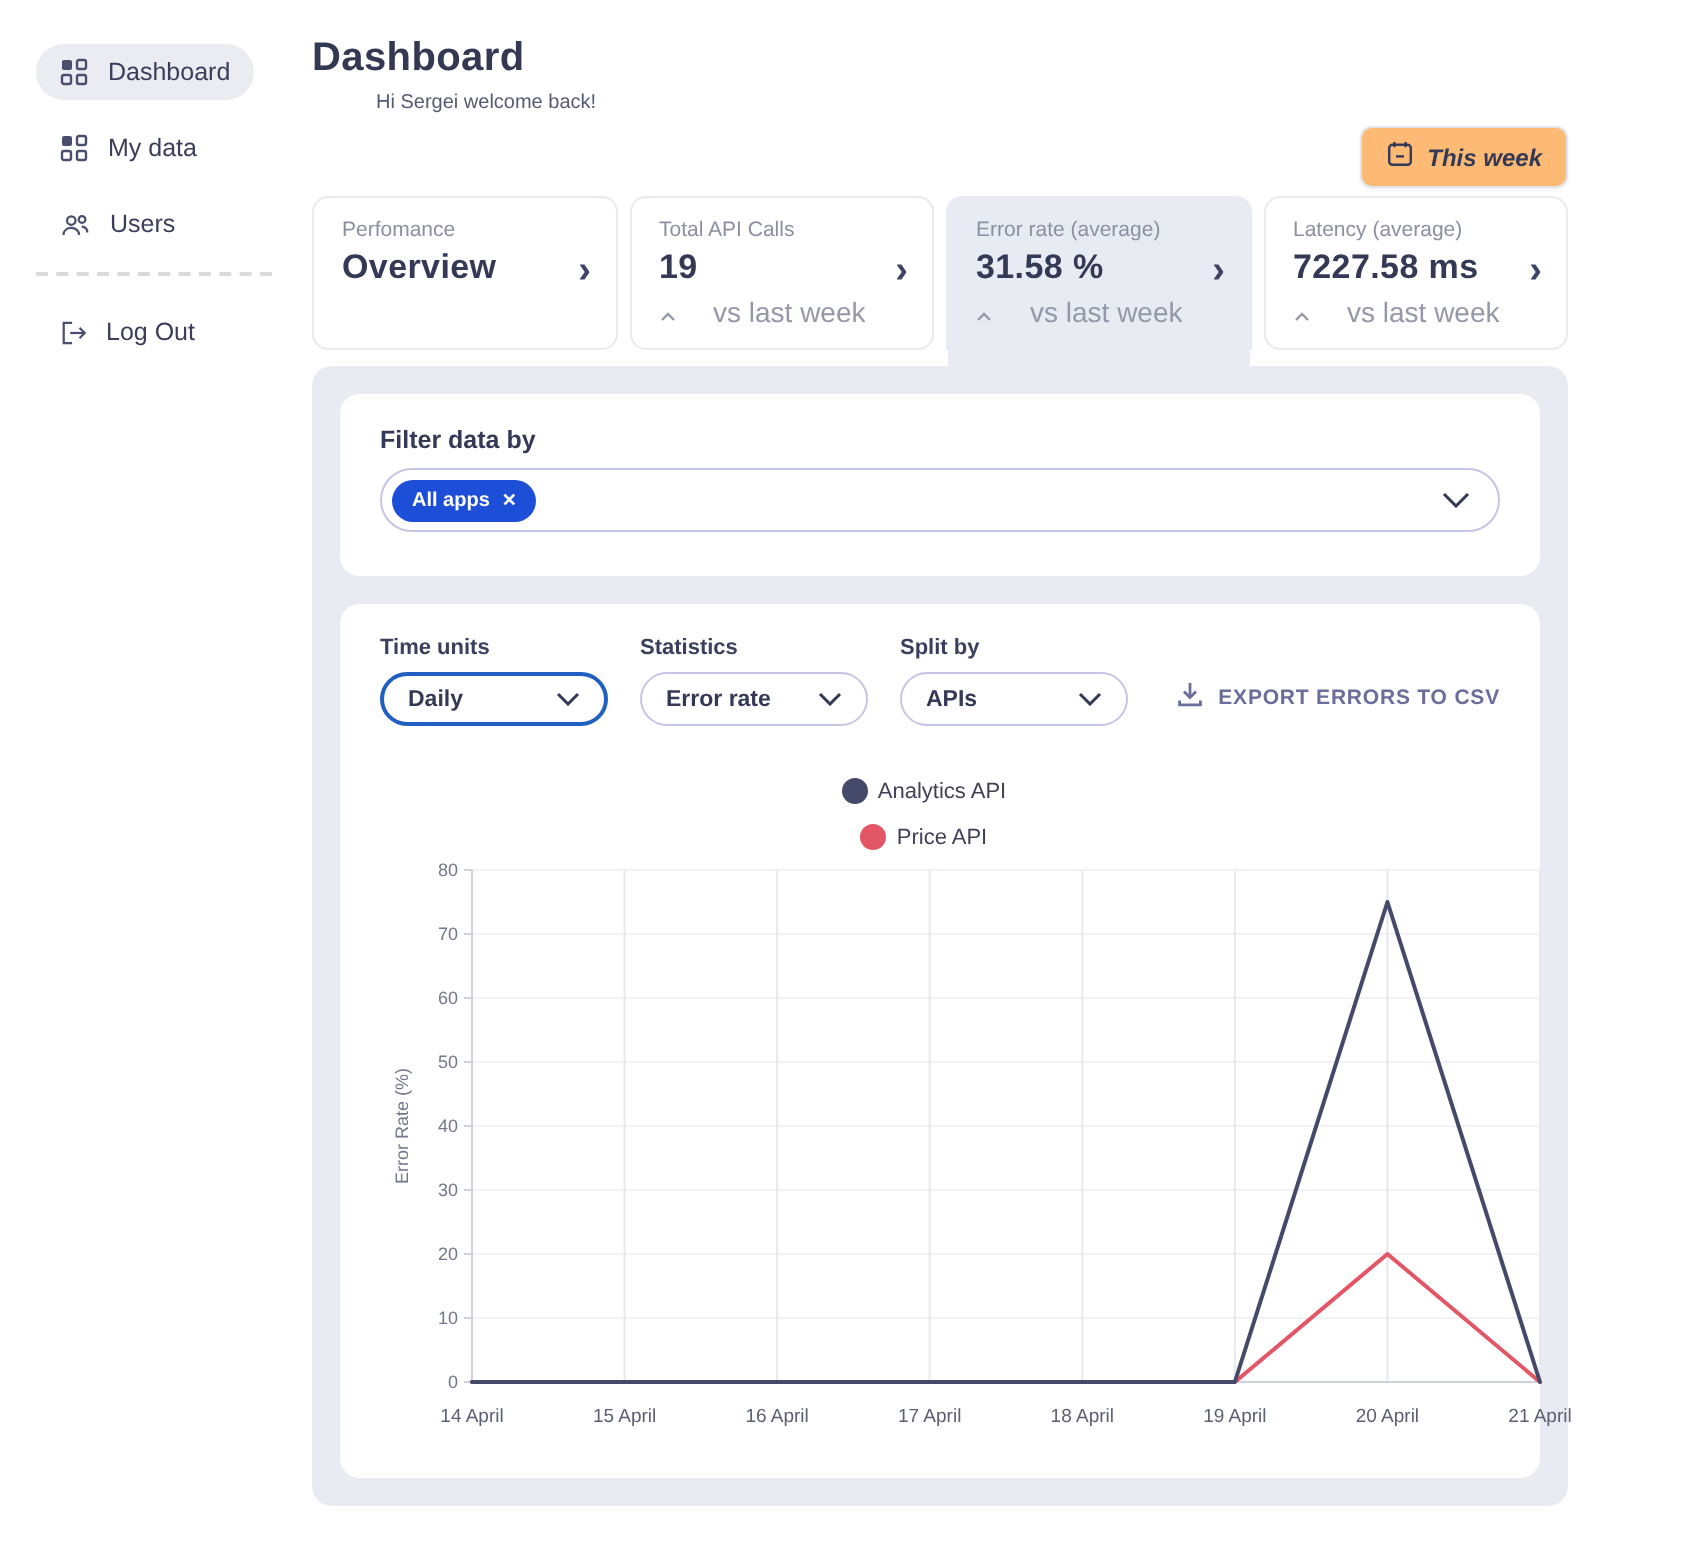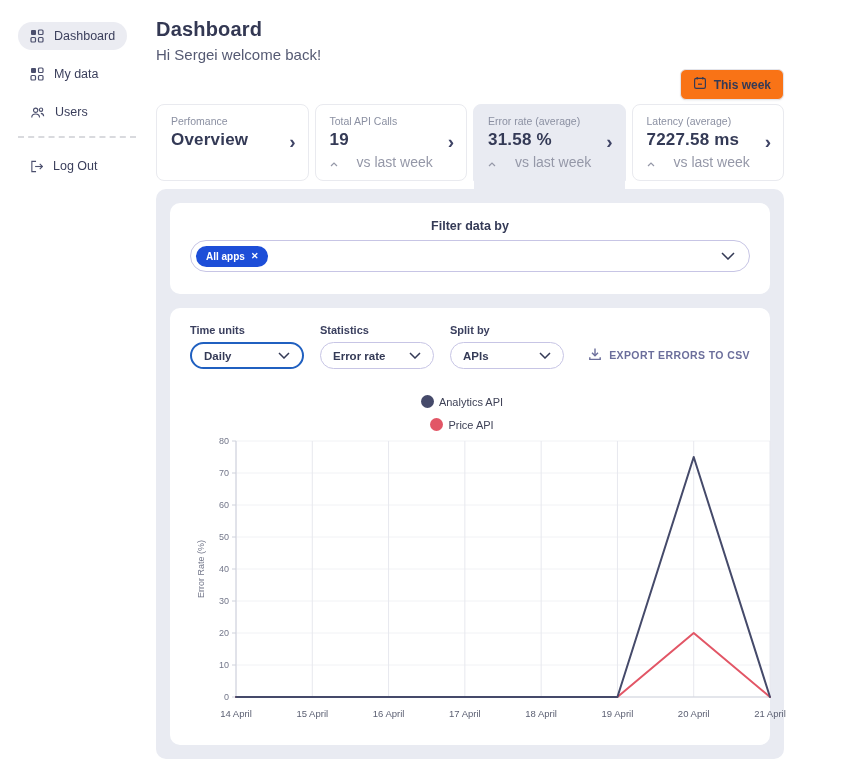--- a/index.html
+++ b/index.html
@@ -12,47 +12,47 @@
   .nav-item { display:flex; align-items:center; gap:10px; padding:7px 12px;
     margin:4px 0 10px 2px; border-radius:16px; font-size:12.5px; color:#3a3e5b;
     cursor:pointer; width:fit-content; }
   .nav-item.active { background:#ebecf2; }
   .nav-item .icn { display:flex; align-items:center; color:#4b4f6d; }
   .side-divider { border:none; border-top:2px dashed #d9dade; margin:10px 14px 14px 2px; }
 
   
   .main { width:666px; padding:18px 32px 0 6px; }
   .page-title { font-size:20px; font-weight:bold; color:#333853; letter-spacing:0.2px; }
-  .greeting { font-size:15px; color:#555a73; margin-top:5px; }
+  .greeting { font-size:10px; color:#555a73; margin-top:5px;margin-left:32px; }
   .week-row { display:flex; justify-content:flex-end; margin-top:6px; }
-  .week-btn { display:flex; align-items:center; gap:7px; background:#f97316;
+  .week-btn { display:flex; align-items:center; gap:7px; background:#fdba74;
     border:1px solid #e3e4ea; border-radius:6px; padding:6px 12px; font-size:12px;
     font-weight:bold; color:#343a56; font-family:inherit; cursor:pointer;
-    box-shadow:0 1px 2px rgba(40,45,80,.06); }
+    box-shadow:0 1px 2px rgba(40,45,80,.06);font-style:italic; }
 
   
   .cards-row { display:flex; gap:6px; margin-top:4px; }
   .stat-card { position:relative; flex:1; background:#fff; border:1px solid #e9eaef;
     border-radius:8px; padding:10px 14px; min-height:64px; cursor:pointer; }
   .stat-card.active { background:#e9ebf2; border-color:#e9ebf2;
     border-radius:8px 8px 0 0; }
   .stat-card.active::after { content:""; position:absolute; left:0; right:0;
     bottom:-9px; height:10px; background:#e9ebf2; }
   .stat-label { font-size:10.5px; color:#8b90a2; }
   .stat-value { font-size:17px; font-weight:bold; color:#343a56; margin-top:3px; letter-spacing:0.2px; }
   .stat-sub { display:flex; align-items:center; gap:19px; font-size:14px; color:#9598a8; margin-top:4px; }
   .stat-chevron { position:absolute; right:12px; top:50%; transform:translateY(-58%);
     font-size:19px; color:#3f4466; font-weight:bold; line-height:1; }
 
   
   .panel { background:#e9ebf2; border-radius:10px; margin-top:8px; padding:14px; }
   .card { background:#fff; border-radius:10px; }
 
   
-  .filter-card { padding:16px 20px 22px 20px;text-align:center; }
+  .filter-card { padding:16px 20px 22px 20px; }
   .filter-title { font-size:12.5px; font-weight:bold; color:#343a56; }
   .field-label { font-size:11px; font-weight:bold; color:#3a3f5e; margin-top:14px; display:block; }
   .apps-select { display:flex; align-items:center; margin-top:7px; height:32px;
     border:1px solid #c7c5e5; border-radius:16px; padding:0 14px 0 5px; cursor:pointer; }
   .chip { display:flex; align-items:center; gap:6px; background:#1d4ed8; color:#fff;
     font-size:10px; font-weight:bold; border-radius:12px; padding:5px 10px; }
   .chip-x { font-size:9px; cursor:pointer; line-height:1; }
   .apps-select .dd-arrow { margin-left:auto; }
 
   

